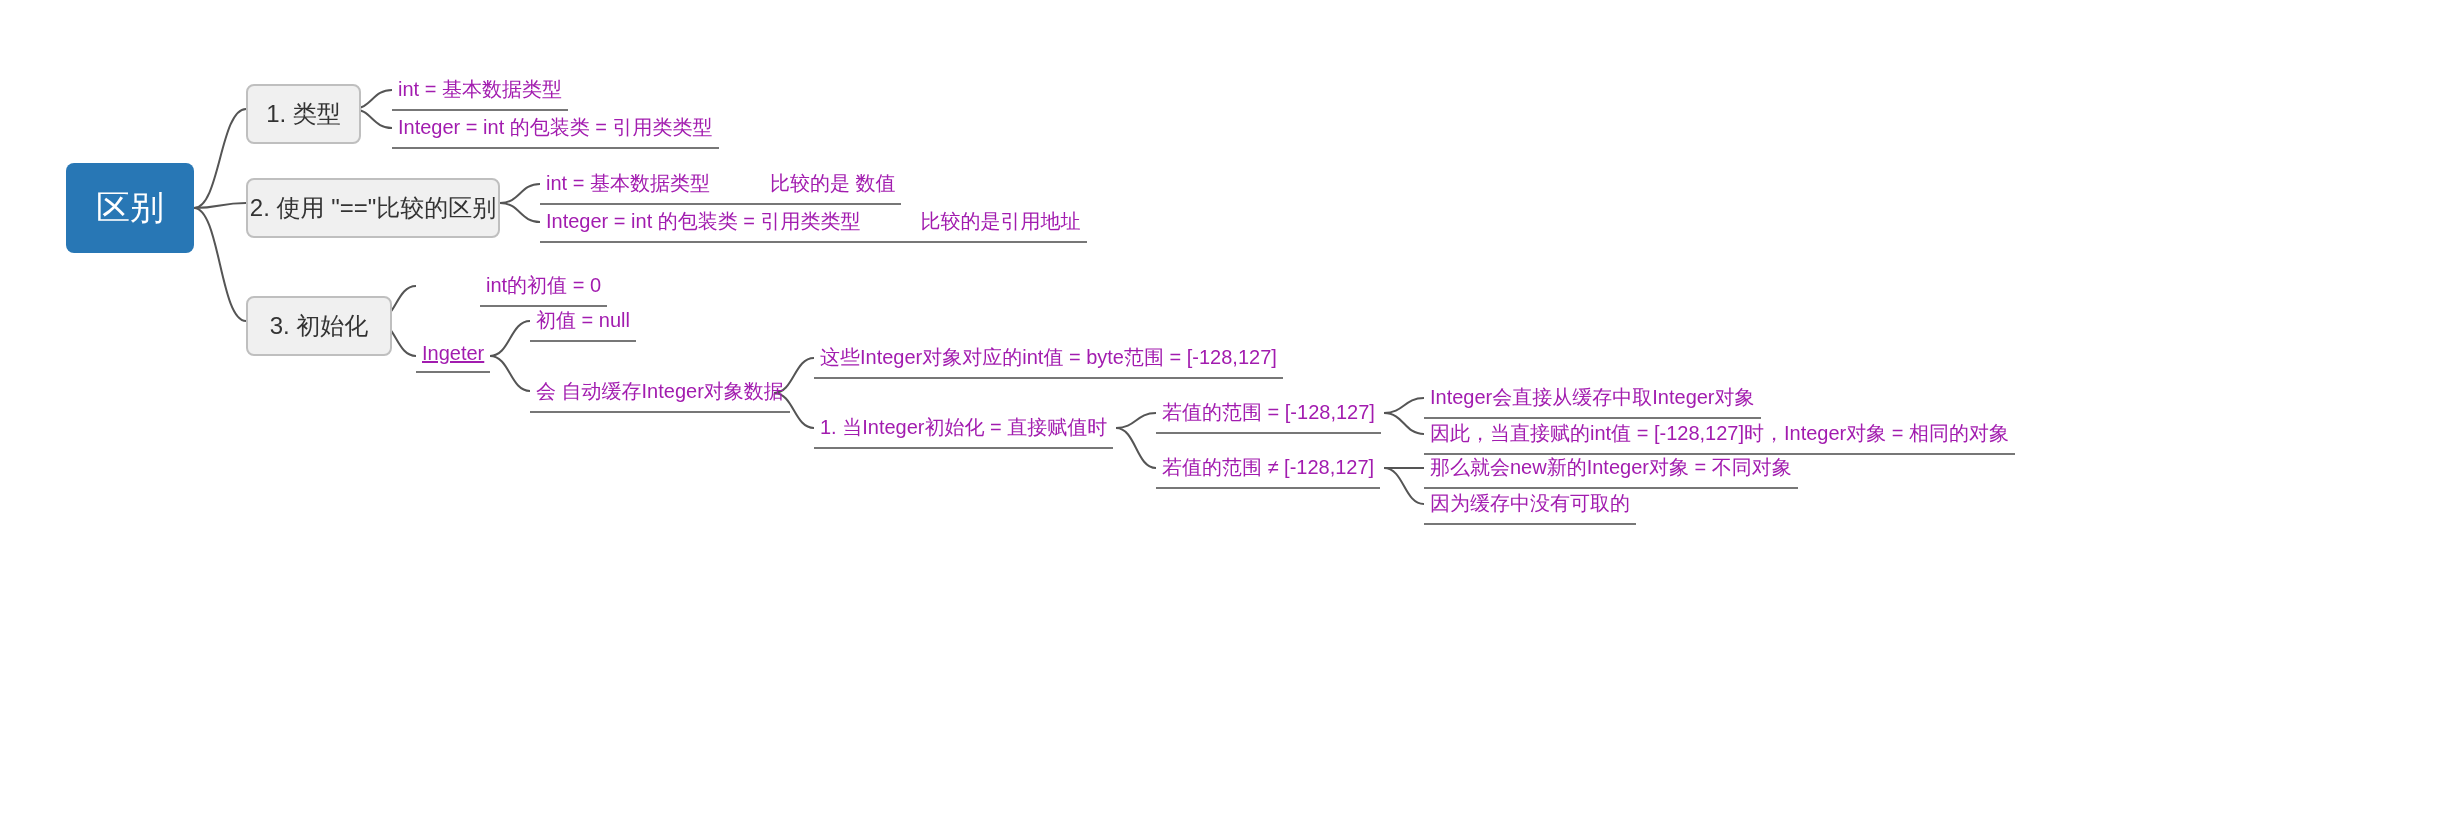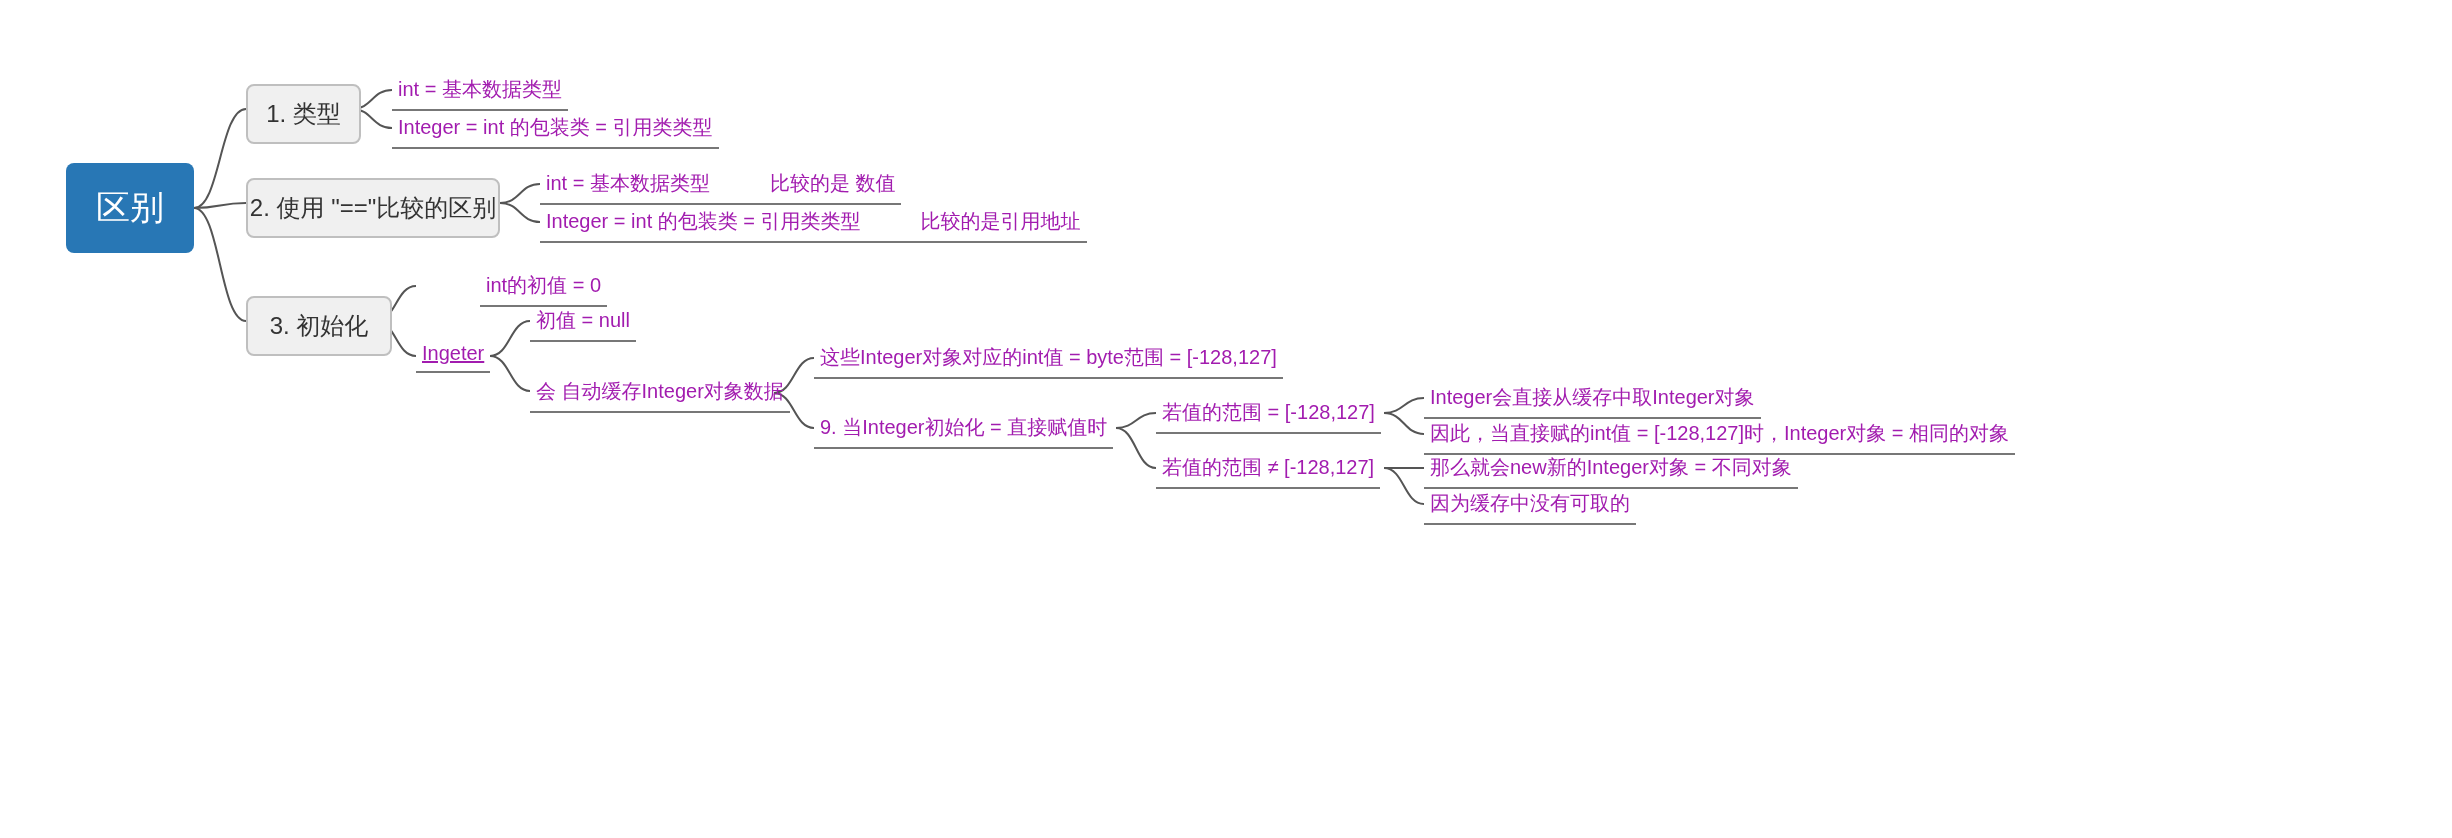--- a/index.html
+++ b/index.html
@@ -114,21 +114,21 @@
   <div class="leaf" style="left:540px; top:168px;">
     <span>int = 基本数据类型</span><span class="gap"></span><span>比较的是 数值</span>
   </div>
 
   <div class="branch" style="left:246px; top:296px; width:146px;">3. 初始化</div>
   <div class="leaf" style="left:436px; top:270px;margin-left:44px;">int的初值 = 0</div>
   <div class="leaf" style="left:416px; top:340px;text-decoration:underline;">Ingeter</div>
   <div class="leaf" style="left:530px; top:305px;">初值 = null</div>
   <div class="leaf" style="left:530px; top:376px;">会 自动缓存Integer对象数据</div>
   <div class="leaf" style="left:814px; top:342px;">这些Integer对象对应的int值 = byte范围 = [-128,127]</div>
-  <div class="leaf" style="left:814px; top:412px;">9. 当Integer初始化 = 直接赋值时</div>
+  <div class="leaf" style="left:814px; top:412px;">1. 当Integer初始化 = 直接赋值时</div>
   <div class="leaf" style="left:1156px; top:397px;">若值的范围 = [-128,127]</div>
   <div class="leaf" style="left:1424px; top:382px;">Integer会直接从缓存中取Integer对象</div>
   <div class="leaf" style="left:1424px; top:418px;">因此，当直接赋的int值 = [-128,127]时，Integer对象 = 相同的对象</div>
   <div class="leaf" style="left:1156px; top:452px;">若值的范围 ≠ [-128,127]</div>
   <div class="leaf" style="left:1424px; top:452px;">那么就会new新的Integer对象 = 不同对象</div>
   <div class="leaf" style="left:1424px; top:488px;">因为缓存中没有可取的</div>
 
 </div>
 
 </body></html>

